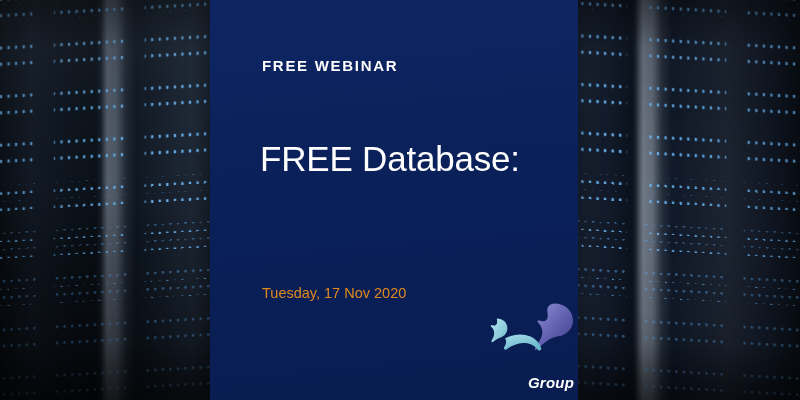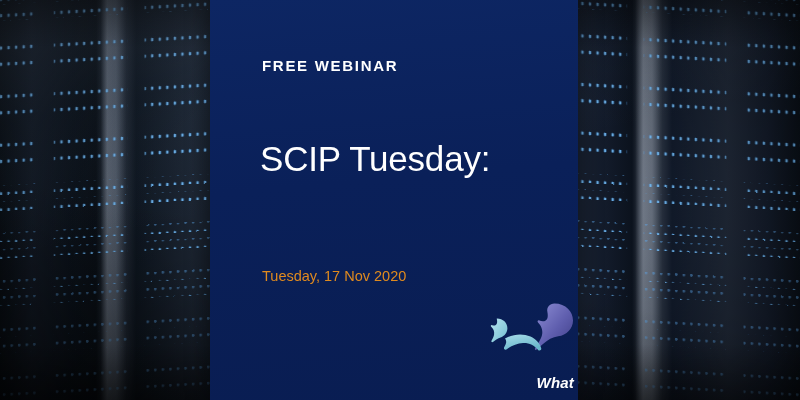--- a/index.html
+++ b/index.html
@@ -128,21 +128,21 @@
     font-size: 35px;
     font-weight: 300;
     line-height: 1.32;
     letter-spacing: -0.2px;
   }
   .title .line { display: block; white-space: nowrap; }
 
   .datetime {
     position: absolute;
     left: 52px;
-    top: 265px;
+    top: 282px;
     color: #e08a1e;
     font-size: 14.5px;
     font-weight: normal;
     line-height: 1.62;
   }
   .datetime .line { display: block; }
 
   
   .logo {
     position: absolute;
@@ -196,21 +196,21 @@
     </div>
     <div class="bg-gloss"></div>
     <div class="bg-vignette"></div>
   </div>
 
   <div class="panel">
 
     <div class="eyebrow">FREE WEBINAR</div>
 
     <div class="title">
-      <span class="line">SCIP Tuesday:</span>
+      <span class="line">FREE Database:</span>
     </div>
 
     <div class="datetime">
       <span class="line">Tuesday, 17 Nov 2020</span>
     </div>
 
     <div class="logo">
       <svg class="logo-mark" viewBox="0 0 100 52">
         <defs>
           <linearGradient id="gPurple" x1="0" y1="0" x2="1" y2="1">
@@ -241,17 +241,17 @@
                  C29.2 45.6 29.9 44.2 30.1 42.8 C30.3 41.2 30.0 39.6 29.3 38.9
                  C28.8 38.4 29.3 38.3 30.0 38.0 Z" fill="url(#gTeal2)"></path>
 
         <path d="M21.0 18.5 C27.0 18.5 31.4 22.8 31.4 28.2 C31.4 32.6 28.5 36.2 24.5 37.4
                  C21.9 38.2 19.5 39.9 17.3 41.8 C16.1 42.8 14.8 41.6 15.6 40.4
                  C16.8 38.5 17.8 36.4 18.1 34.4 C18.5 31.6 17.6 29.0 15.2 26.8
                  C14.3 26.0 15.1 24.8 16.2 25.2 C17.5 25.6 18.8 25.6 19.8 24.9
                  C21.3 23.9 21.3 22.0 21.0 20.0 C20.8 19.0 20.6 18.5 21.0 18.5 Z" fill="url(#gTeal)"></path>
       </svg>
 
-      <div class="logo-sub">What</div>
+      <div class="logo-sub">Group</div>
     </div>
 
   </div>
 </div>
 
 </body></html>

